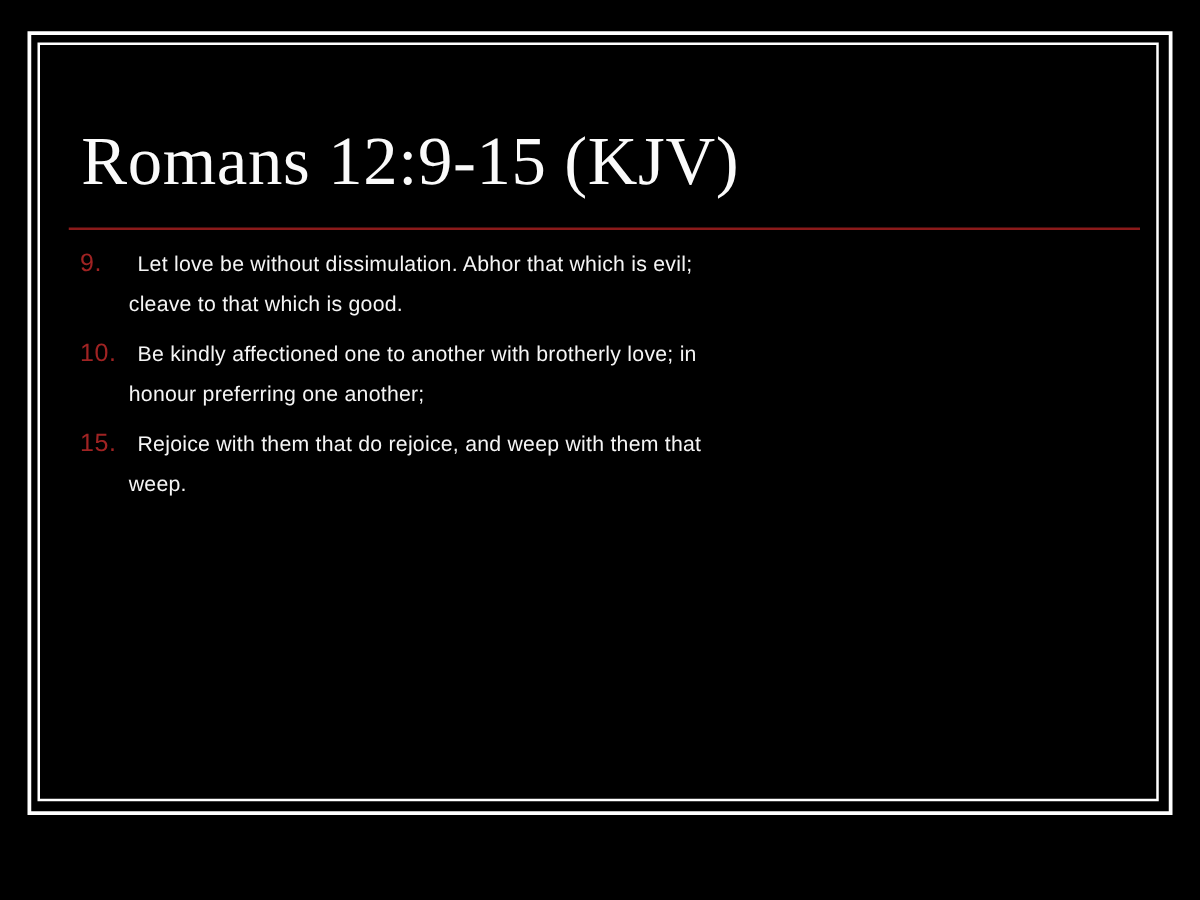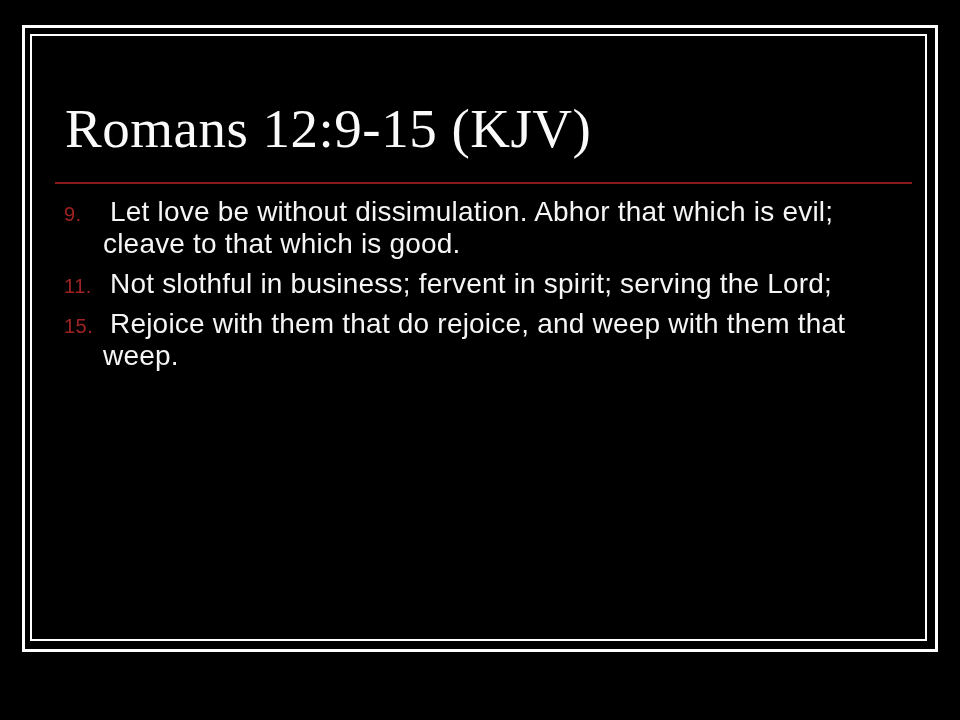--- a/index.html
+++ b/index.html
@@ -65,21 +65,21 @@
   .verse-number {
     flex: 0 0 39px;
     width: 39px;
     font-size: 20px;
     color: #a02323;
     letter-spacing: 0.5px;
   }
   .verse-text {
     flex: 1 1 auto;
     max-width: 821px;
-    font-size: 28px;
+    font-size: 17px;
     line-height: 32px;
     color: #f5f5f5;
     white-space: pre-line;
     text-indent: 7px;
     letter-spacing: 0.2px;
   }
 </style>
 </head>
 <body>
 
@@ -90,22 +90,23 @@
   <div class="slide-title">Romans 12:9-15 (KJV)</div>
   <div class="title-rule"></div>
 
   <div class="verse-list">
     <div class="verse-item">
       <span class="verse-number">9.</span>
       <div class="verse-text">Let love be without dissimulation. Abhor that which is evil;
 cleave to that which is good.</div>
     </div>
     <div class="verse-item">
-      <span class="verse-number">11.</span>
-      <div class="verse-text">Not slothful in business; fervent in spirit; serving the Lord;</div>
+      <span class="verse-number">10.</span>
+      <div class="verse-text">Be kindly affectioned one to another with brotherly love; in
+honour preferring one another;</div>
     </div>
     <div class="verse-item">
       <span class="verse-number">15.</span>
       <div class="verse-text">Rejoice with them that do rejoice, and weep with them that
 weep.</div>
     </div>
   </div>
 </div>
 
 </body></html>

